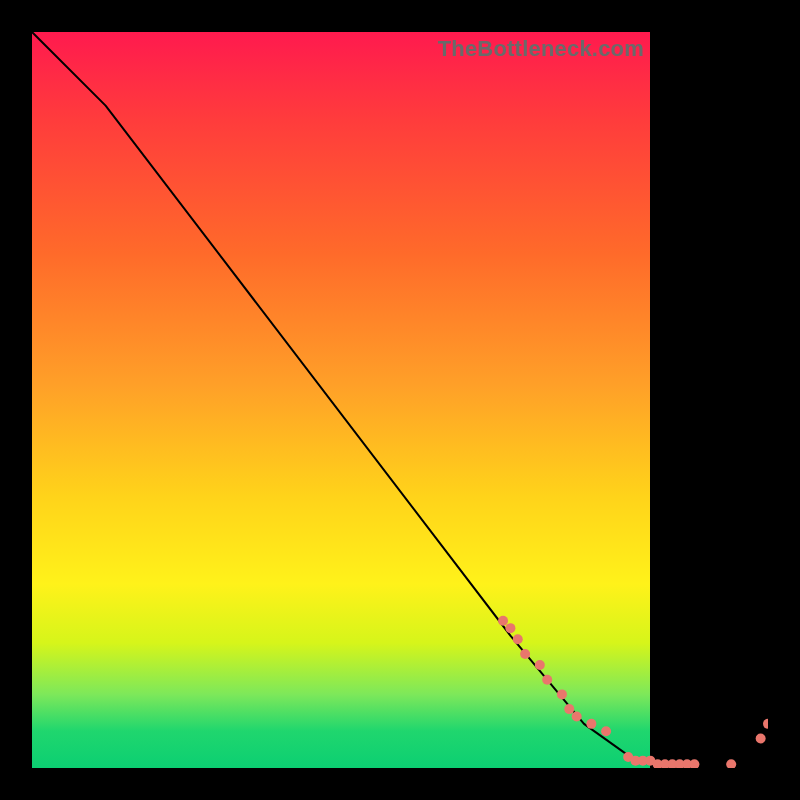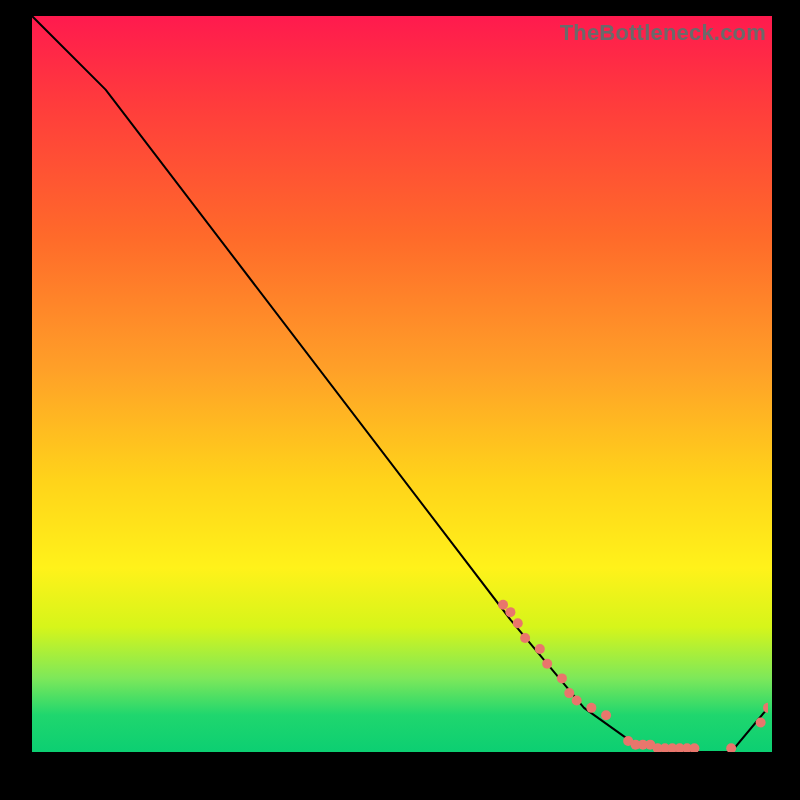--- a/index.html
+++ b/index.html
@@ -6,22 +6,22 @@
   html, body { width: 800px; height: 800px; overflow: hidden; background: #000; }
   .frame {
     position: relative;
     width: 800px;
     height: 800px;
     background: #000;
   }
   .plot {
     position: absolute;
     left: 32px;
-    top: 16px;
-    width: 740px;
+    top: 32px;
+    width: 618px;
     height: 736px;
     background: linear-gradient(to bottom,
       #ff1a4e 0%,
       #ff3c3c 12%,
       #ff6a2a 30%,
       #ffa028 48%,
       #ffd31a 63%,
       #fff21a 75%,
       #d6f51a 83%,
       #7de85a 90%,

